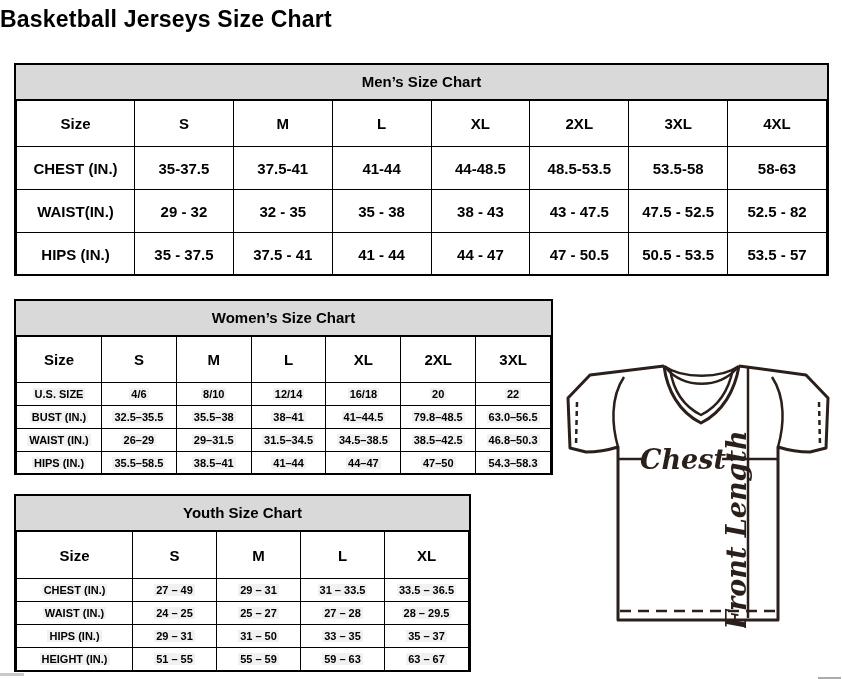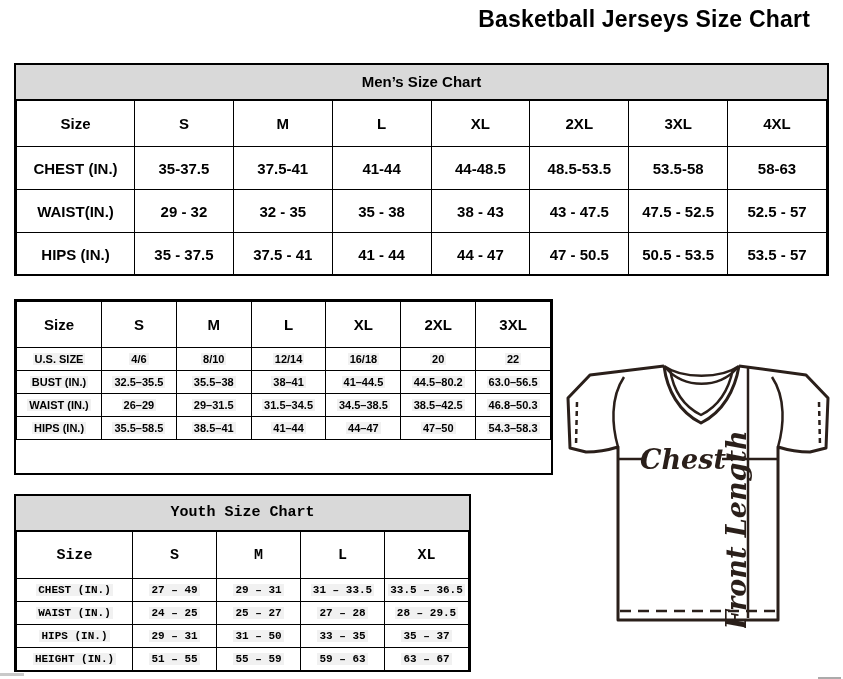--- a/index.html
+++ b/index.html
@@ -1,21 +1,21 @@
 <!DOCTYPE html>
 <html><head>
 <meta charset="utf-8">
 <style>
   html,body{margin:0;padding:0;}
   body{
     width:843px;height:679px;position:relative;background:#ffffff;
     font-family:"Liberation Sans",sans-serif;color:#000;overflow:hidden;
   }
   .page-title{
-    position:absolute;top:6px;left:0;width:810px;text-align:right;
+    position:absolute;top:6px;left:0;width:810px;text-align:left;
     font-size:23px;font-weight:bold;letter-spacing:0.2px;
   }
   .chart{
     position:absolute;border:2px solid #000;background:#fff;box-sizing:border-box;
   }
   .chart-title{
     background:#d9d9d9;border-bottom:1px solid #000;text-align:center;
     font-weight:bold;font-size:15px;line-height:34px;height:34px;
   }
   table{
@@ -32,21 +32,21 @@
   #mens th,#mens td{font-size:15px;}
   #mens th.c0{width:117px;}
   
   #womens{left:14px;top:299px;width:539px;height:176px;}
   #womens thead tr{height:46px;}
   #womens tbody tr{height:23px;}
   #womens thead th{font-size:15px;}
   #womens tbody th,#womens tbody td{font-size:11px;}
   #womens th.c0{width:84px;}
   
-  #youth{left:14px;top:494px;width:457px;height:178px;font-family:Liberation Mono, monospace;}
+  #youth{left:14px;top:494px;width:457px;height:178px;}
   #youth thead tr{height:47px;}
   #youth tbody tr{height:23px;}
   #youth thead th{font-size:15px;}
   #youth tbody th,#youth tbody td{font-size:11px;}
   #youth th.c0{width:115px;}
   .hl{background:#f1f1f1;padding:0 2px;}
   
   #jersey{position:absolute;left:560px;top:362px;width:276px;height:266px;}
   #jersey path,#jersey line{fill:none;stroke:#2a1f1a;stroke-linejoin:round;stroke-linecap:butt;}
   #jersey text{
@@ -90,37 +90,38 @@
           <td><span>58-63</span></td>
         </tr>
         <tr>
           <th><span>WAIST(IN.)</span></th>
           <td><span>29 - 32</span></td>
           <td><span>32 - 35</span></td>
           <td><span>35 - 38</span></td>
           <td><span>38 - 43</span></td>
           <td><span>43 - 47.5</span></td>
           <td><span>47.5 - 52.5</span></td>
-          <td><span>52.5 - 57</span></td>
+          <td><span>52.5 - 82</span></td>
         </tr>
         <tr>
           <th><span>HIPS (IN.)</span></th>
           <td><span>35 - 37.5</span></td>
           <td><span>37.5 - 41</span></td>
           <td><span>41 - 44</span></td>
           <td><span>44 - 47</span></td>
           <td><span>47 - 50.5</span></td>
           <td><span>50.5 - 53.5</span></td>
           <td><span>53.5 - 57</span></td>
         </tr>
       </tbody>
   </table>
 </div>
 
 <div class="chart" id="womens">
+  <div class="chart-title">Women’s Size Chart</div>
   <table>
     <thead>
         <tr>
           <th class="c0"><span>Size</span></th>
           <th><span>S</span></th>
           <th><span>M</span></th>
           <th><span>L</span></th>
           <th><span>XL</span></th>
           <th><span>2XL</span></th>
           <th><span>3XL</span></th>
@@ -135,21 +136,21 @@
           <td><span class="hl">16/18</span></td>
           <td><span class="hl">20</span></td>
           <td><span class="hl">22</span></td>
         </tr>
         <tr>
           <th><span class="hl">BUST (IN.)</span></th>
           <td><span class="hl">32.5–35.5</span></td>
           <td><span class="hl">35.5–38</span></td>
           <td><span class="hl">38–41</span></td>
           <td><span class="hl">41–44.5</span></td>
-          <td><span class="hl">44.5–80.2</span></td>
+          <td><span class="hl">79.8–48.5</span></td>
           <td><span class="hl">63.0–56.5</span></td>
         </tr>
         <tr>
           <th><span class="hl">WAIST (IN.)</span></th>
           <td><span class="hl">26–29</span></td>
           <td><span class="hl">29–31.5</span></td>
           <td><span class="hl">31.5–34.5</span></td>
           <td><span class="hl">34.5–38.5</span></td>
           <td><span class="hl">38.5–42.5</span></td>
           <td><span class="hl">46.8–50.3</span></td>

